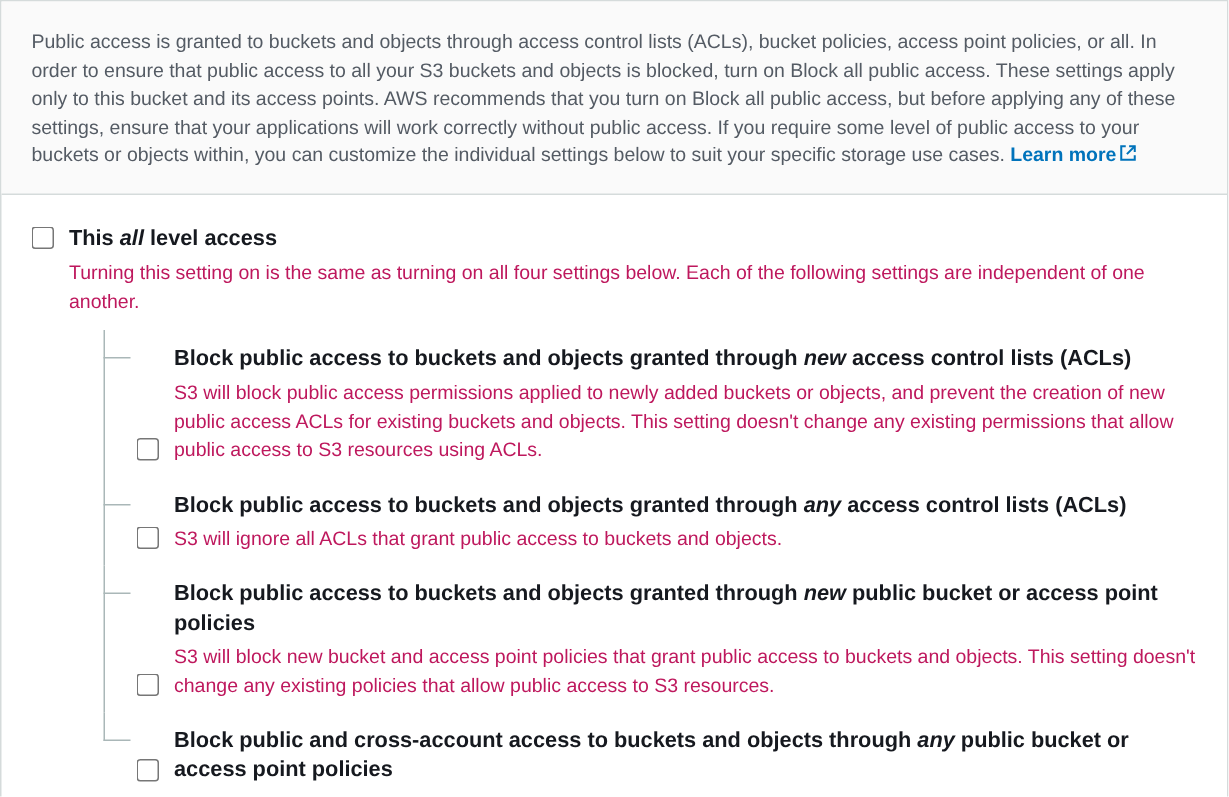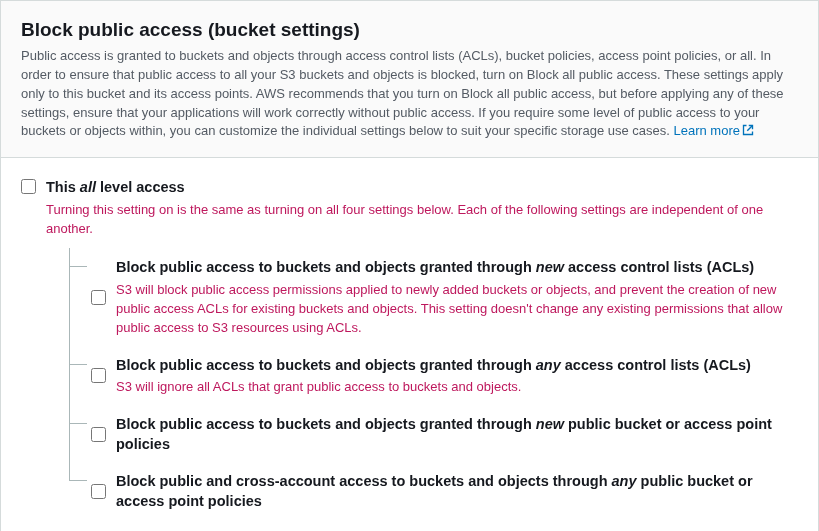--- a/index.html
+++ b/index.html
@@ -32,21 +32,21 @@
       margin-bottom: 6px;
     }
     .panel-desc {
       font-size: 13px;
       color: #545b64;
       line-height: 1.45;
     }
     .learn-more {
       color: #0073bb;
       text-decoration: none;
-      font-weight: 400;
+      font-weight: 700;
     }
     .external-icon {
       display: inline-block;
       width: 12px;
       height: 12px;
       vertical-align: -1px;
       margin-left: 2px;
     }
     .panel-body {
       padding: 20px 20px 20px 20px;
@@ -83,21 +83,21 @@
       line-height: 1.45;
       margin-top: 3px;
     }
     .children {
       margin-left: 23px;
       margin-top: 10px;
       position: relative;
     }
     .child-row {
       display: flex;
-      align-items: center;
+      align-items: flex-end;
       position: relative;
       padding-top: 10px;
       padding-bottom: 8px;
     }
     .child-row::before {
       content: "";
       position: absolute;
       left: 0;
       top: 0;
       bottom: 0;
@@ -124,21 +124,20 @@
     }
     .child-content {
       flex: 1 1 auto;
     }
   </style>
 </head>
 <body>
 
 <div class="panel">
   <div class="panel-header">
-    <h2 class="panel-title">Block public access (bucket settings)</h2>
     <p class="panel-desc">
       <span>Public access is granted to buckets and objects through access control lists (ACLs), bucket policies, access point policies, or all. In order to ensure that public access to all your S3 buckets and objects is blocked, turn on Block all public access. These settings apply only to this bucket and its access points. AWS recommends that you turn on Block all public access, but before applying any of these settings, ensure that your applications will work correctly without public access. If you require some level of public access to your buckets or objects within, you can customize the individual settings below to suit your specific storage use cases. </span><a href="#" class="learn-more"><span>Learn more</span><span class="external-icon"><svg viewBox="0 0 16 16" width="12" height="12" fill="none" stroke="#0073bb" stroke-width="1.8">
               <path d="M6 2H2v12h12v-4"></path>
               <path d="M9 2h5v5"></path>
               <path d="M14 2L7 9"></path>
             </svg></span></a>
     </p>
   </div>
 
   <div class="panel-body">
@@ -182,20 +181,21 @@
 
           <div class="child-row">
             <span class="child-connector"></span>
             <div class="child-checkbox-wrap">
               <input type="checkbox" style="">
             </div>
             <div class="child-content">
               <div class="setting-label">
                 <span>Block public access to buckets and objects granted through </span><em>new</em><span> public bucket or access point policies</span>
               </div>
+              <div class="setting-sub">S3 will block new bucket and access point policies that grant public access to buckets and objects. This setting doesn't change any existing policies that allow public access to S3 resources.</div>
             </div>
           </div>
 
           <div class="child-row last">
             <span class="child-connector"></span>
             <div class="child-checkbox-wrap">
               <input type="checkbox" style="">
             </div>
             <div class="child-content">
               <div class="setting-label">

